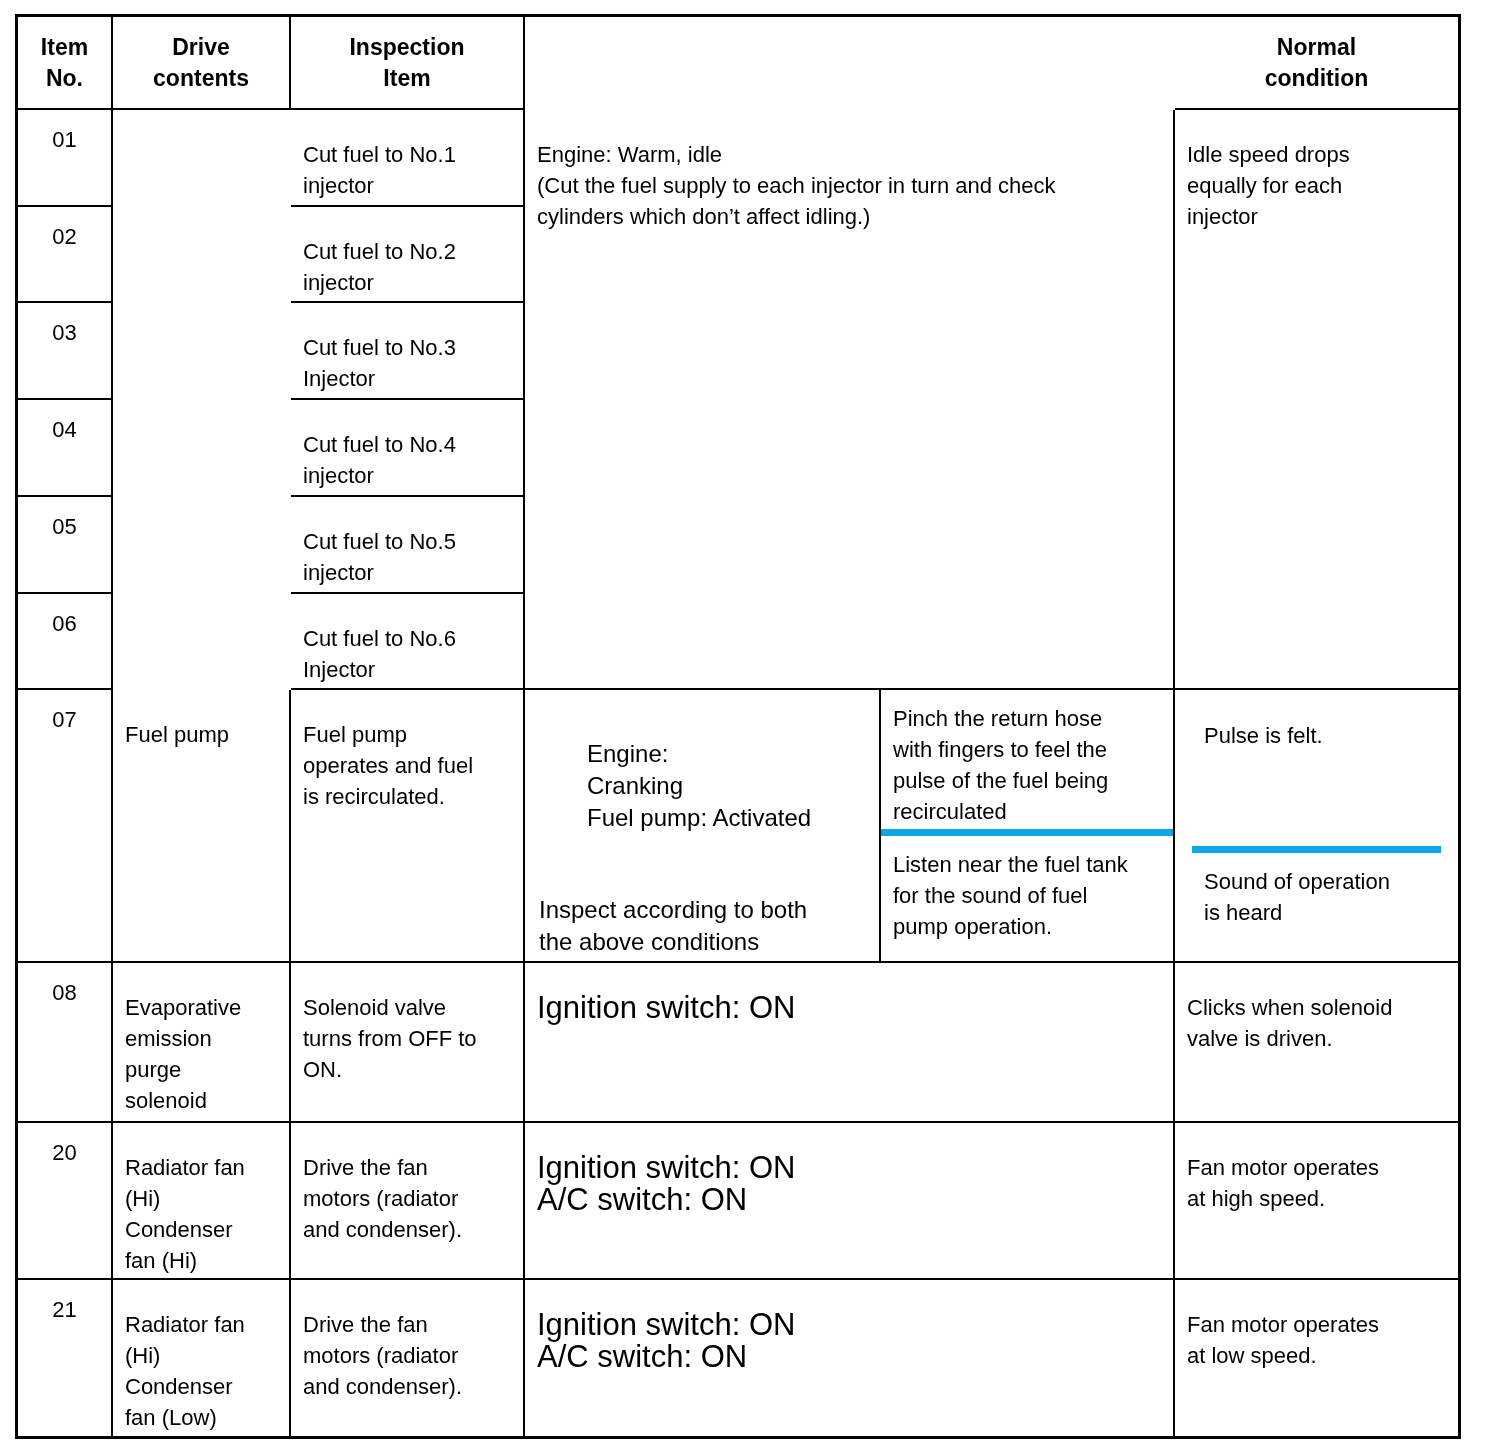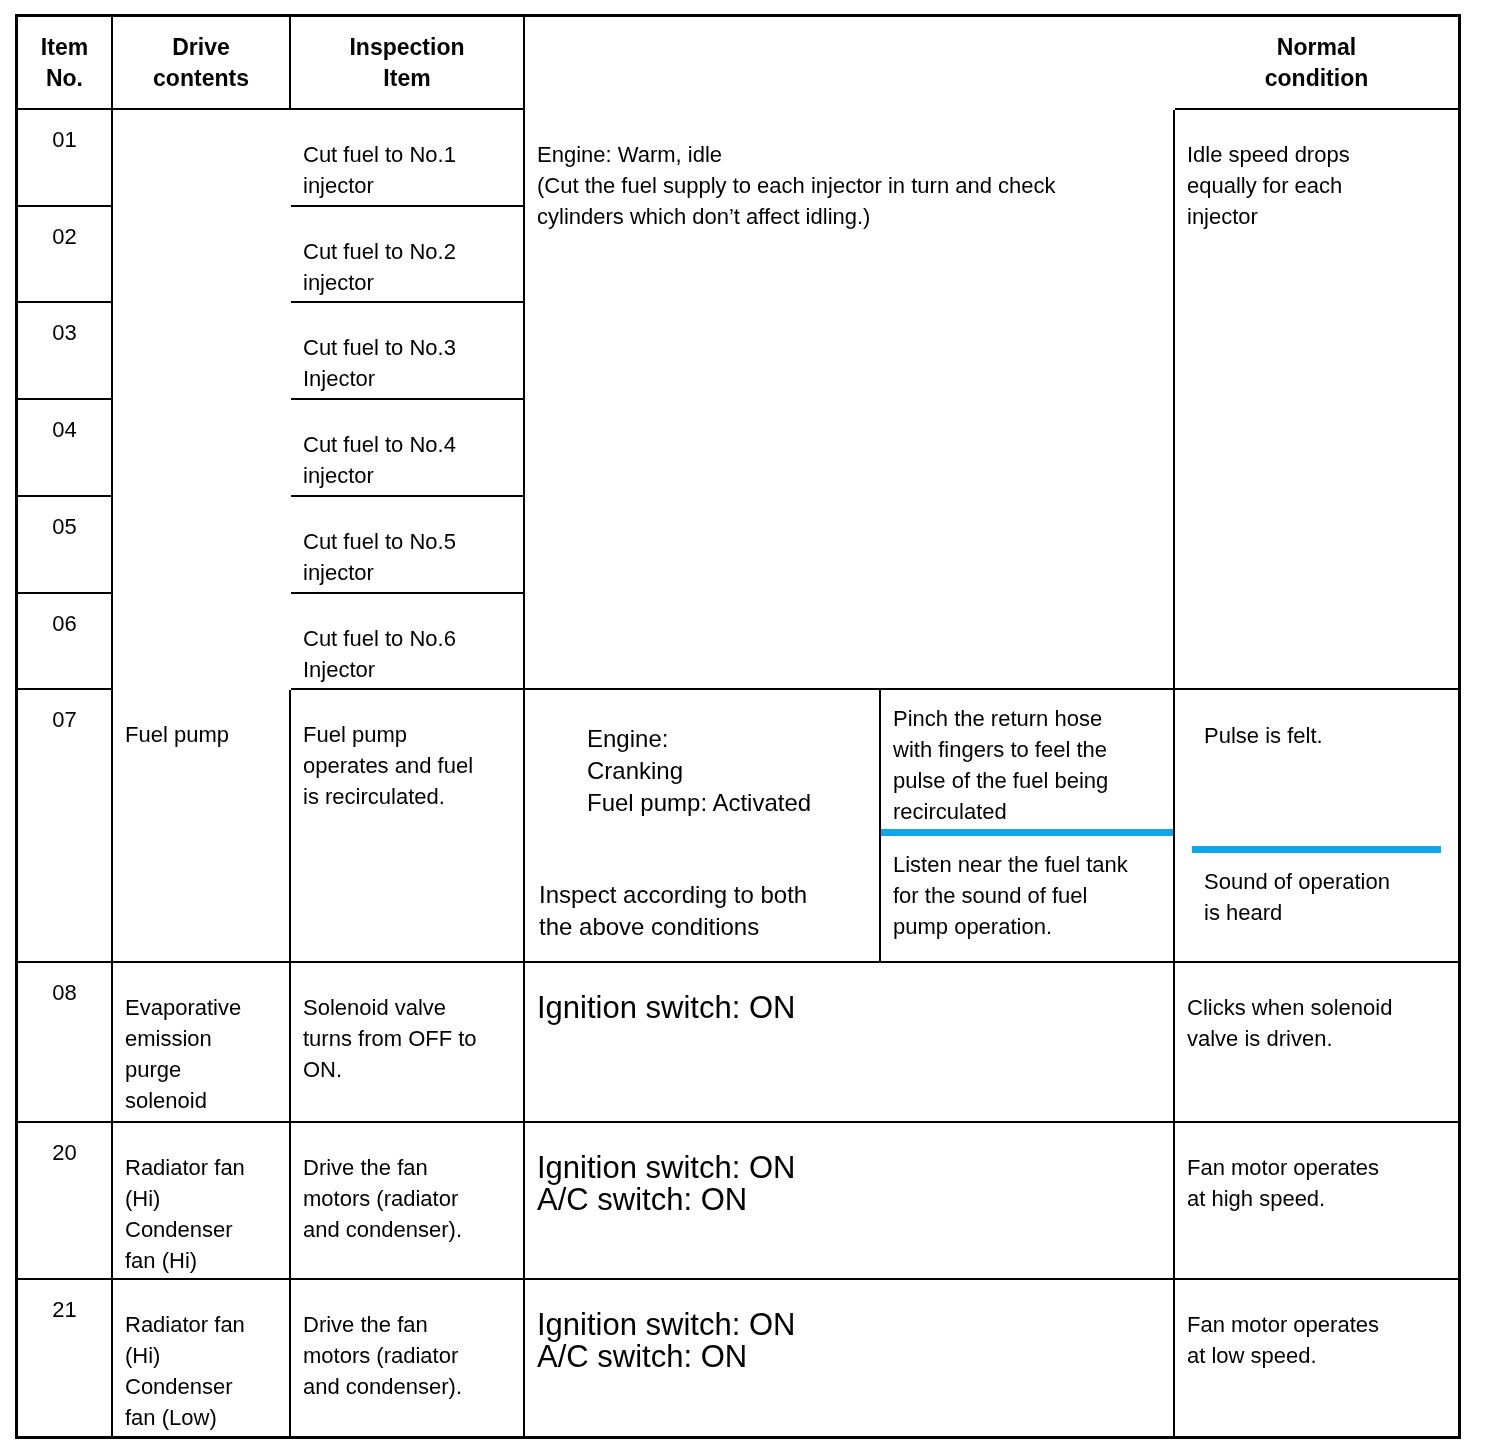--- a/index.html
+++ b/index.html
@@ -43,21 +43,21 @@
   
   .r7c4 {
     padding:0;
     display:grid;
     grid-template-columns: 356px 1fr;
     grid-template-rows: 146px 1fr;
   }
   .r7c4-left {
     grid-area: 1 / 1 / span 2 / auto;
     border-right:2px solid #000;
-    padding:1px 14px;
+    padding:16px 14px;
     font-size:24px;
     line-height:32px;
     white-space:pre-line;
     box-sizing:border-box;
   }
   .r7c4-left .indent { margin-left:48px; }
   .r7c4-left .note { margin-top:28px; }
   .r7sub {
     padding:13px 12px;
     font-size:22px;

